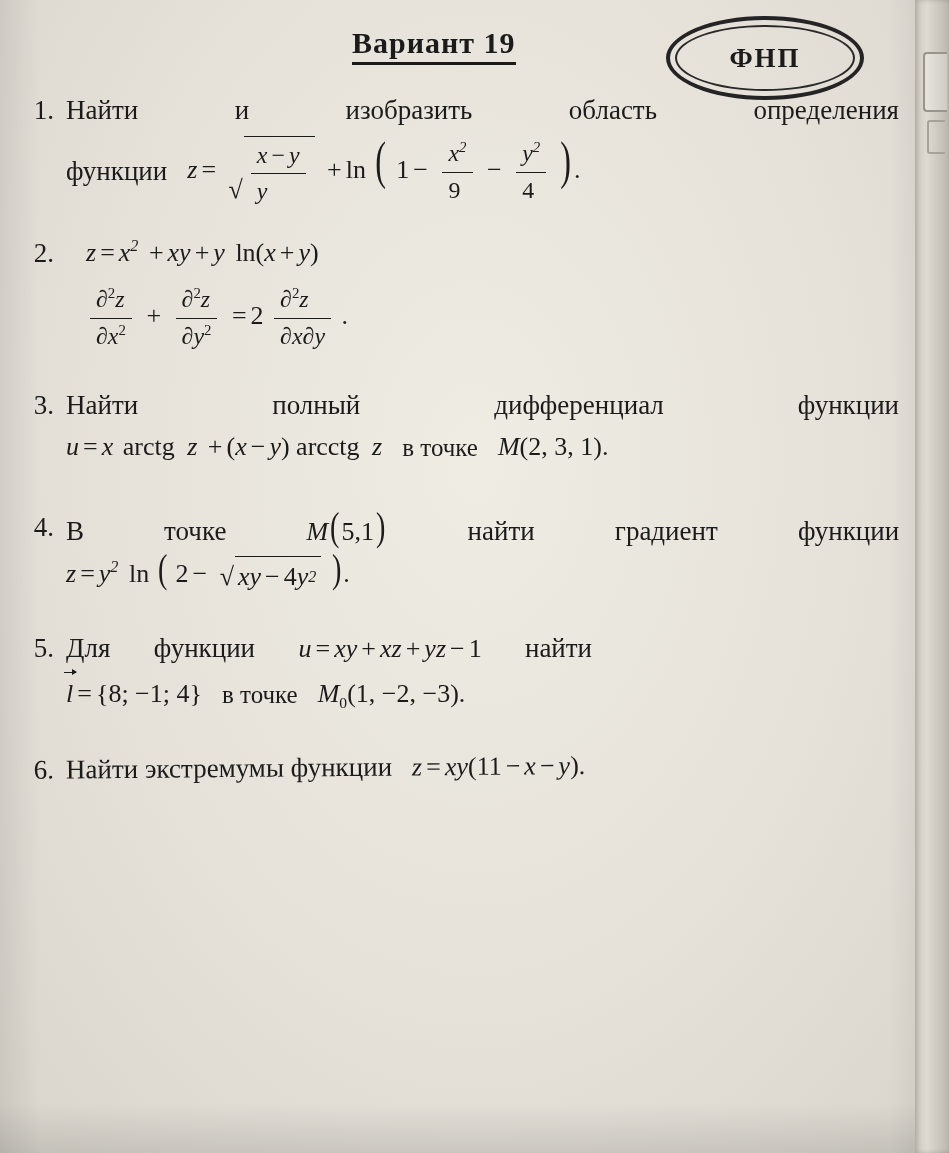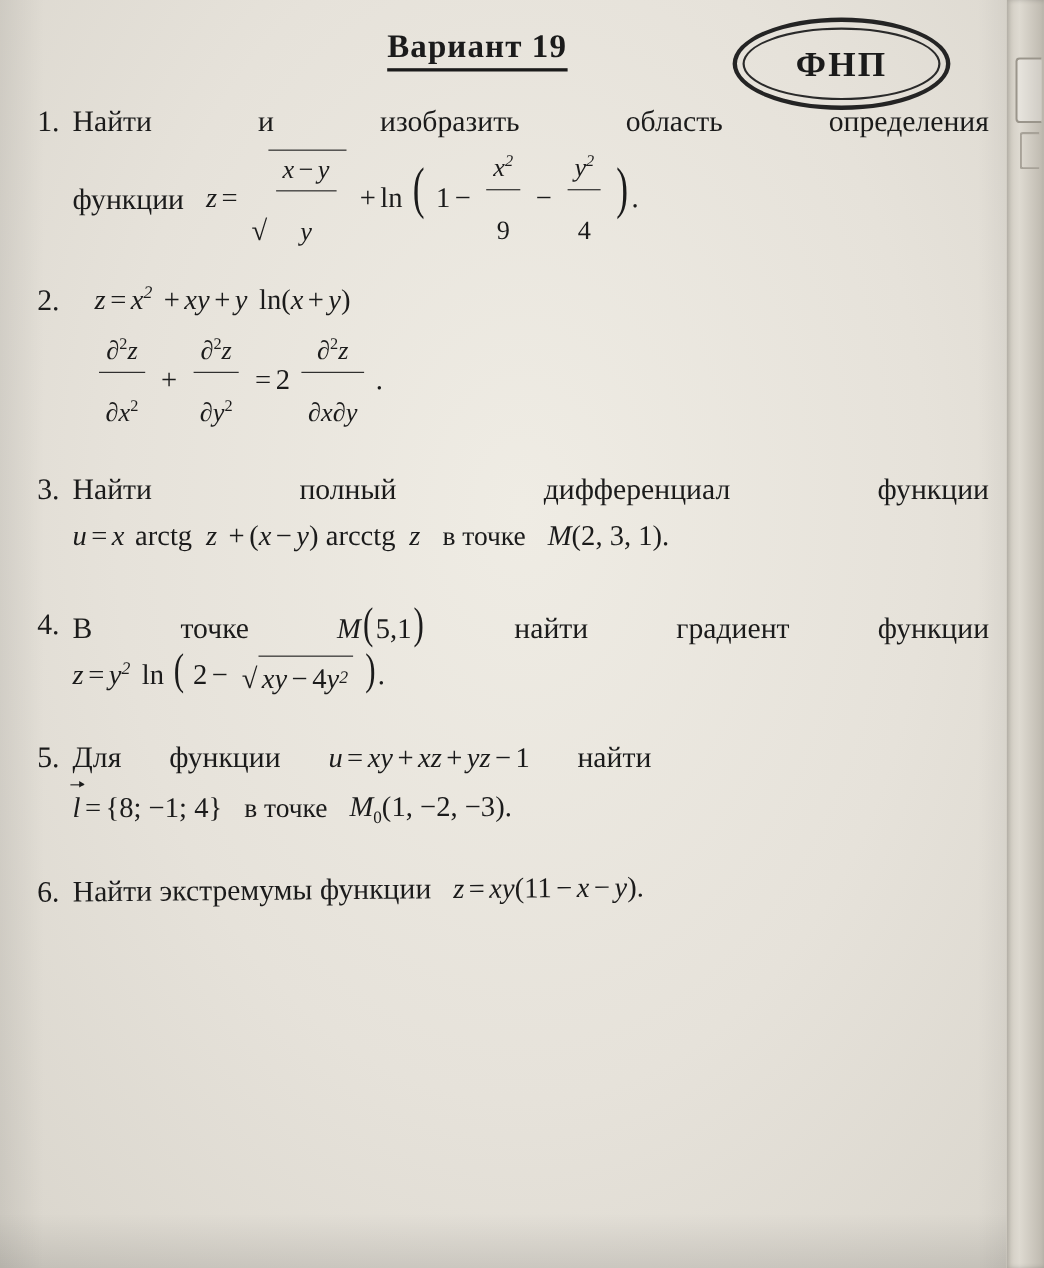--- a/index.html
+++ b/index.html
@@ -100,21 +100,21 @@
     justify-content: center;
   }
   .stamp::before {
     content: "";
     position: absolute;
     inset: 5px;
     border: 2px solid #2a2a2a;
     border-radius: 50%;
   }
   .stamp-text {
-    font-size: 32px;
+    font-size: 27px;
     font-weight: bold;
     letter-spacing: 2px;
     position: relative;
   }
 
   
   .problem {
     display: flex;
     align-items: flex-start;
     margin-bottom: 4px;
@@ -162,24 +162,22 @@
   }
   sub.sb {
     font-size: 0.6em;
     vertical-align: sub;
     font-style: normal;
   }
   .frac {
     display: inline-flex;
     flex-direction: column;
     vertical-align: middle;
-    text-align: center;
     margin: 0 4px;
     font-size: 0.92em;
-    gap: 20px;
   }
   .frac .num { border-bottom: 1.6px solid #1b1b1b; padding: 0 6px 1px; }
   .frac .den { padding: 1px 6px 0; }
   .sqrt {
     display: inline-flex;
     align-items: stretch;
     vertical-align: middle;
     margin: 0 2px;
   }
   .sqrt > .radical {

